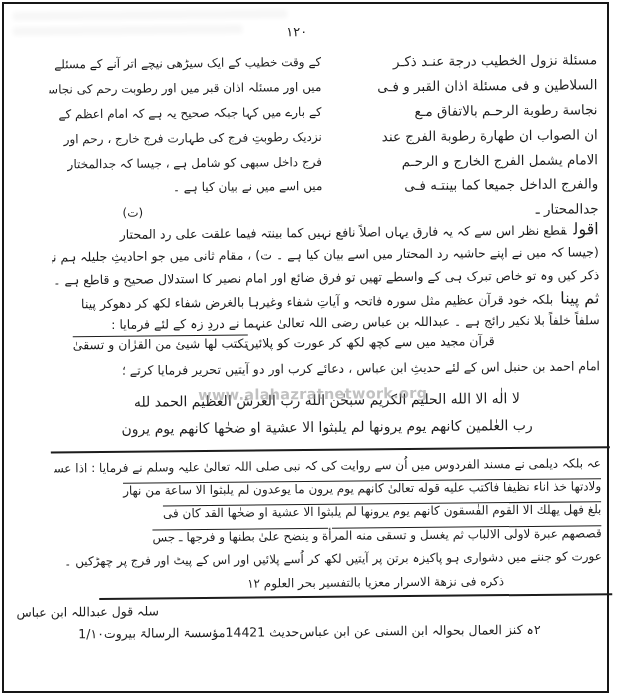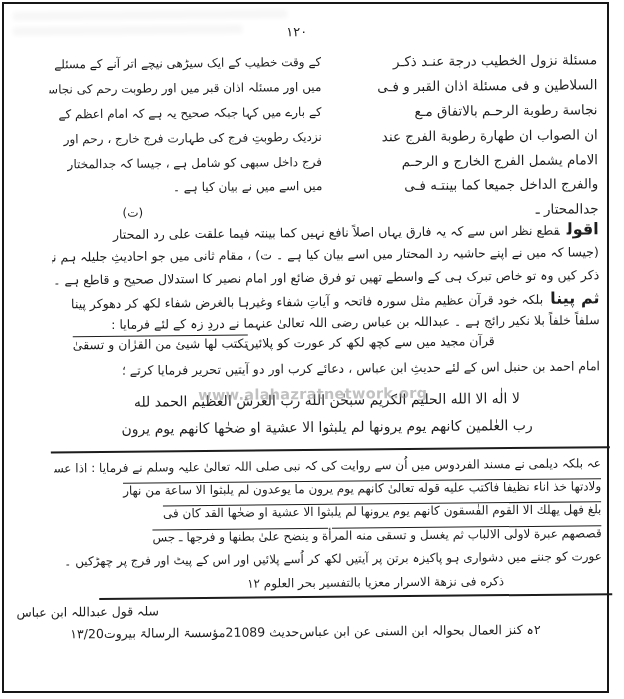--- a/index.html
+++ b/index.html
@@ -18,21 +18,21 @@
   .line{position:absolute;direction:rtl;white-space:nowrap;overflow:hidden;
     font-size:12.5px;line-height:22px;height:22px;text-align:right;}
   .naskh{font-size:13.5px;}
   .col{position:absolute;top:50px;direction:rtl;}
   .col-right{right:24px;width:278px;}
   .col-left{left:52px;width:272px;}
   .cline{height:24.9px;line-height:24.9px;white-space:nowrap;overflow:hidden;text-align:right;}
   .col-left .cline{font-size:12px;}
   .cline.taa{padding-left:72px;text-align:left;}
   .full{left:53px;right:24px;}
-  .lead{font-weight:700;font-size:16px;margin-left:7px;}
+  .lead{font-weight:400;font-size:16px;margin-left:7px;}
   .ovl{text-decoration:overline;}
   .quote-line{position:absolute;top:335px;left:53px;right:24px;height:23px;}
   .quote-ar{position:absolute;left:20px;top:0;font-size:12.5px;direction:rtl;white-space:nowrap;}
   .quote-ur{position:absolute;right:105px;top:0;font-size:12.5px;direction:rtl;white-space:nowrap;}
   .hadith{font-size:14px;text-align:center;height:26px;line-height:26px;}
   .sep{position:absolute;background:#1c1c1c;height:2px;}
   .sep1{top:449px;left:50px;right:15px;}
   .sep2{top:596px;left:97px;right:14px;height:1.5px;}
   .fnote{font-size:12px;}
   .ftail{position:absolute;top:572px;left:245px;direction:rtl;white-space:nowrap;
@@ -108,18 +108,18 @@
   <div class="line full fnote ovl" style="top:501px;">بلغ فهل يهلك الا القوم الفٰسقون كانهم يوم يرونها لم يلبثوا الا عشية او ضحٰها القد كان فى</div>
   <div class="line full fnote ovl" style="top:525px;">قصصهم عبرة لاولى الالباب ثم يغسل و تسقى منه المرأة و ينضح علىٰ بطنها و فرجها ـ جس</div>
   <div class="line full fnote" style="top:548px;">عورت کو جننے میں دشواری ہو پاکیزہ برتن پر آیتیں لکھ کر اُسے پلائیں اور اس کے پیٹ اور فرج پر چھڑکیں ۔</div>
   <div class="ftail">ذكره فى نزهة الاسرار معزيا بالتفسير بحر العلوم ۱۲</div>
 
   <div class="sep sep2"></div>
   <div class="refnote">سلہ قول عبداللہ ابن عباس</div>
 
   <div class="refline">
     <span>۲ہ کنز العمال بحوالہ ابن السنی عن ابن عباس</span>
-    <span>حدیث 21089</span>
+    <span>حدیث 14421</span>
     <span>مؤسسۃ الرسالۃ بیروت</span>
-    <span>۱۳/20</span>
+    <span>1/۱۰</span>
   </div>
 
 </div>
 
 </body></html>

